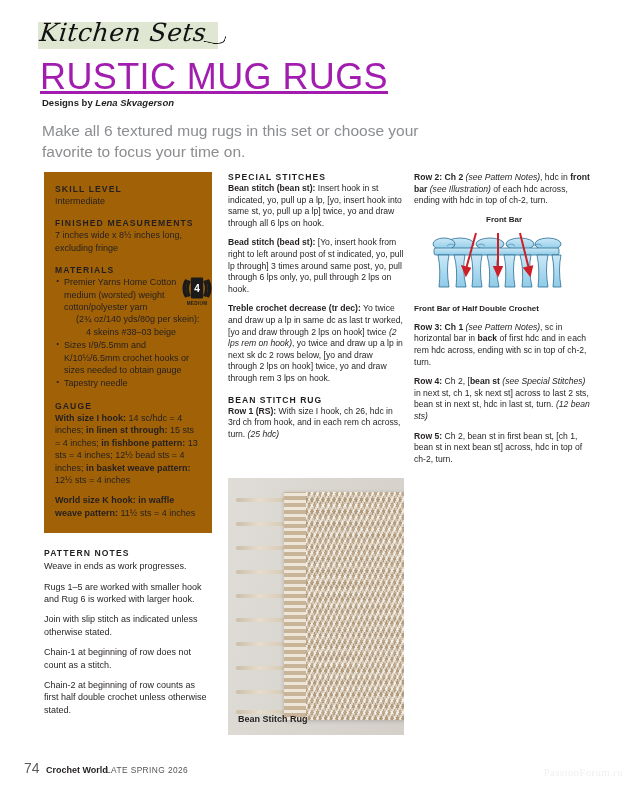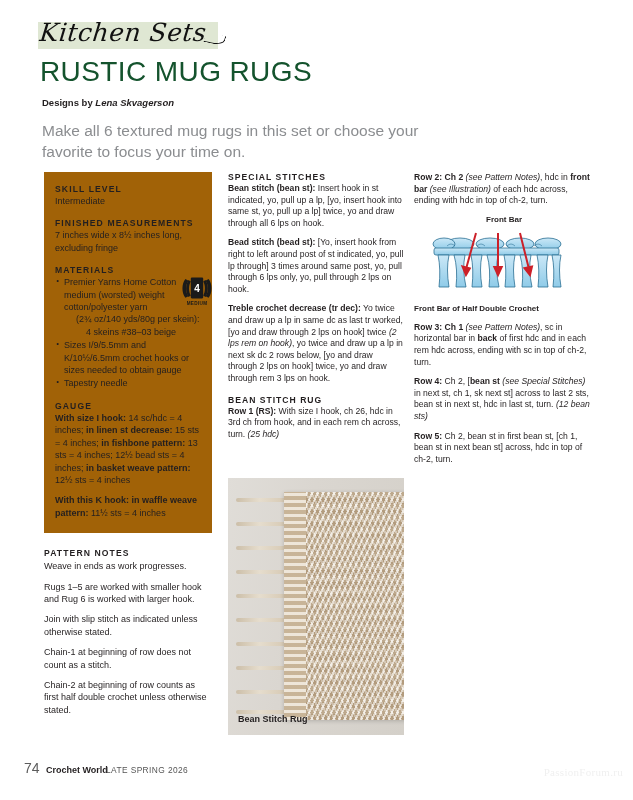--- a/index.html
+++ b/index.html
@@ -32,24 +32,25 @@
   .kicker-text::after{
     content:"";
     position:absolute;right:-20px;top:16px;
     width:20px;height:9px;
     border:1.4px solid #111;border-top:none;border-left:none;
     border-radius:0 0 60% 0;
     transform:rotate(12deg);
   }
   .title{
     position:absolute;left:40px;top:56px;
-    font-size:28px;font-weight:400;
+    font-size:36px;font-weight:400;
     letter-spacing:.4px;
-    color:#14532d;
+    color:#a21caf;
     white-space:nowrap;
+    text-decoration:underline;
   }
   .byline{
     position:absolute;left:42px;top:97px;
     font-size:9.5px;font-weight:bold;color:#231f20;
   }
   .byline em{font-style:italic;}
   .intro{
     position:absolute;left:42px;top:120px;width:400px;
     font-size:15.5px;line-height:21px;color:#8b8d90;font-weight:300;
   }
@@ -195,24 +196,24 @@
             <path d="M32 5 C36 11 36 21 32 27 L29 25 C32 20 32 12 29 7 Z"></path>
             <rect x="13" y="2" width="16" height="27" rx="1.5"></rect>
           </g>
           <text x="21" y="21" font-family="Liberation Sans, sans-serif" font-size="13" font-weight="bold" fill="#ffffff" text-anchor="middle">4</text>
           <text x="21" y="37" font-family="Liberation Sans, sans-serif" font-size="6" font-weight="bold" fill="#1a1a1a" text-anchor="middle" letter-spacing=".4">MEDIUM</text>
         </svg>
       </div>
 
       <h3 class="sec gap">GAUGE</h3>
       <p class="gx">
-        <b>With size I hook:</b><span> 14 sc/hdc = 4 inches; </span><b>in linen st decrease:</b><span> 15 sts = 4 inches; </span><b>in fishbone pattern:</b><span> 13 sts = 4 inches; 12½ bead sts = 4 inches; </span><b>in basket weave pattern:</b><span> 12½ sts = 4 inches</span>
+        <b>With size I hook:</b><span> 14 sc/hdc = 4 inches; </span><b>in linen st through:</b><span> 15 sts = 4 inches; </span><b>in fishbone pattern:</b><span> 13 sts = 4 inches; 12½ bead sts = 4 inches; </span><b>in basket weave pattern:</b><span> 12½ sts = 4 inches</span>
       </p>
       <p class="gx" style="margin-top:8px;">
-        <b>With this K hook: in waffle weave pattern:</b><span> 11½ sts = 4 inches</span>
+        <b>World size K hook: in waffle weave pattern:</b><span> 11½ sts = 4 inches</span>
       </p>
     </div>
 
     <div class="pnotes">
       <h3 class="sec" style="margin-bottom:2px;">PATTERN NOTES</h3>
       <p>Weave in ends as work progresses.</p>
       <p>Rugs 1–5 are worked with smaller hook and Rug 6 is worked with larger hook.</p>
       <p>Join with slip stitch as indicated unless otherwise stated.</p>
       <p>Chain-1 at beginning of row does not count as a stitch.</p>
       <p>Chain-2 at beginning of row counts as first half double crochet unless otherwise stated.</p>

